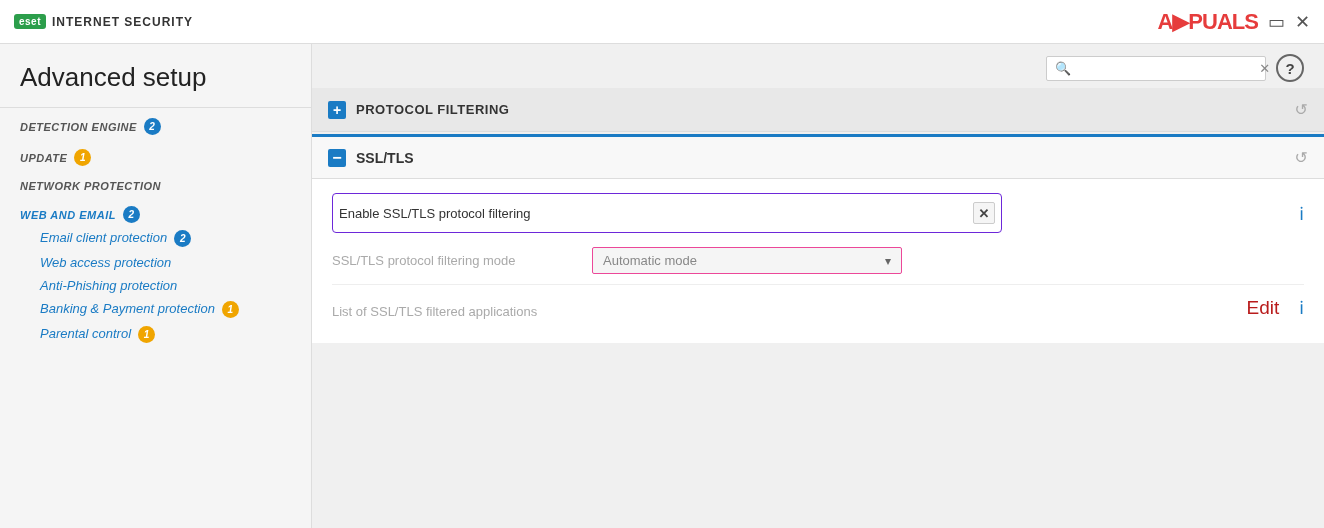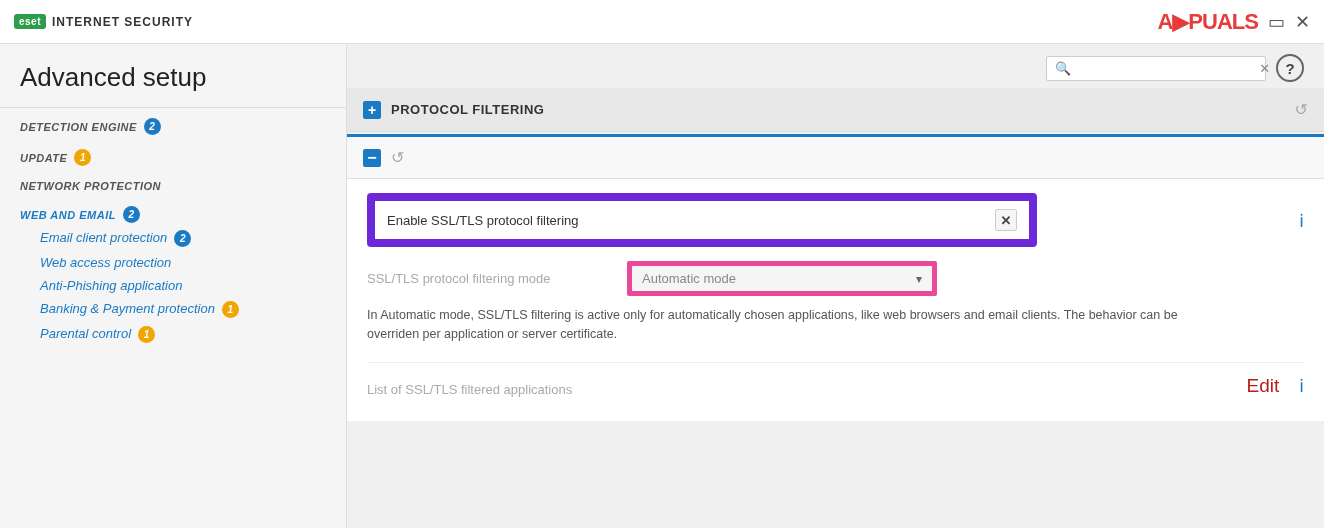--- a/index.html
+++ b/index.html
@@ -76,21 +76,21 @@
 
     
     .main-layout {
       display: flex;
       flex: 1;
       overflow: hidden;
     }
 
     
     .sidebar {
-      width: 347px;
+      width: 312px;
       background: #f5f5f5;
       border-right: 1px solid #ddd;
       display: flex;
       flex-direction: column;
       overflow-y: auto;
       padding-bottom: 10px;
     }
     .sidebar-title {
       font-size: 26px;
       font-weight: 300;
@@ -296,23 +296,23 @@
 
     
     .enable-ssl-row {
       display: flex;
       align-items: center;
       margin-bottom: 14px;
     }
     .enable-ssl-box {
       display: flex;
       align-items: center;
-      border: 8px solid #6d28d9;
+      border: 1px solid #6d28d9;
       border-radius: 4px;
-      padding: 8px 12px;
+      padding: 8px 6px;
       flex: 1;
       max-width: 670px;
       gap: 0;
       background: #fff;
     }
     .enable-ssl-label {
       font-size: 13px;
       color: #333;
       flex: 1;
     }
@@ -349,21 +349,21 @@
     }
     .filter-mode-label {
       font-size: 13px;
       color: #aaa;
       flex: 0 0 auto;
       min-width: 260px;
     }
     .filter-mode-select {
       display: flex;
       align-items: center;
-      border: 5px solid #ec4899;
+      border: 1px solid #ec4899;
       background: #f5f5f5;
       padding: 5px 10px;
       font-size: 13px;
       color: #888;
       width: 310px;
       justify-content: space-between;
       cursor: pointer;
       border-radius: 2px;
     }
     .filter-mode-select .chevron {
@@ -455,21 +455,21 @@
       </div>
       <div class="sidebar-items">
         <div class="sidebar-item">
           <span>Email client protection</span>
           <span class="badge">2</span>
         </div>
         <div class="sidebar-item">
           <span>Web access protection</span>
         </div>
         <div class="sidebar-item">
-          <span>Anti-Phishing application</span>
+          <span>Anti-Phishing protection</span>
         </div>
         <div class="sidebar-item">
           <span>Banking &amp; Payment protection</span>
           <span class="badge yellow">1</span>
         </div>
         <div class="sidebar-item">
           <span>Parental control</span>
           <span class="badge yellow">1</span>
         </div>
       </div>
@@ -493,20 +493,21 @@
         <div class="panel-header">
           <div class="panel-toggle">+</div>
           <span class="panel-title">PROTOCOL FILTERING</span>
           <span class="panel-reset">↺</span>
         </div>
       </div>
 
       <div class="ssl-panel">
         <div class="ssl-header">
           <div class="ssl-toggle">−</div>
+          <span class="ssl-title">SSL/TLS</span>
           <span class="panel-reset">↺</span>
         </div>
 
         <div class="ssl-content">
 
           <div class="enable-ssl-row">
             <div class="enable-ssl-box">
               <span class="enable-ssl-label">Enable SSL/TLS protocol filtering</span>
               <div class="enable-ssl-checkbox">
                 <span class="enable-ssl-checkbox-x">✕</span>
@@ -516,21 +517,20 @@
           </div>
 
           <div class="filter-mode-row">
             <span class="filter-mode-label">SSL/TLS protocol filtering mode</span>
             <div class="filter-mode-select">
               <span>Automatic mode</span>
               <span class="chevron">▾</span>
             </div>
           </div>
 
-          <p class="ssl-description">In Automatic mode, SSL/TLS filtering is active only for automatically chosen applications, like web browsers and email clients. The behavior can be overriden per application or server certificate.</p>
 
           <div class="filtered-apps-row">
             <span class="filtered-apps-label">List of SSL/TLS filtered applications</span>
             <span class="filtered-apps-edit">Edit</span>
             <span class="filtered-apps-info">ℹ</span>
           </div>
 
         </div>
       </div>
 

